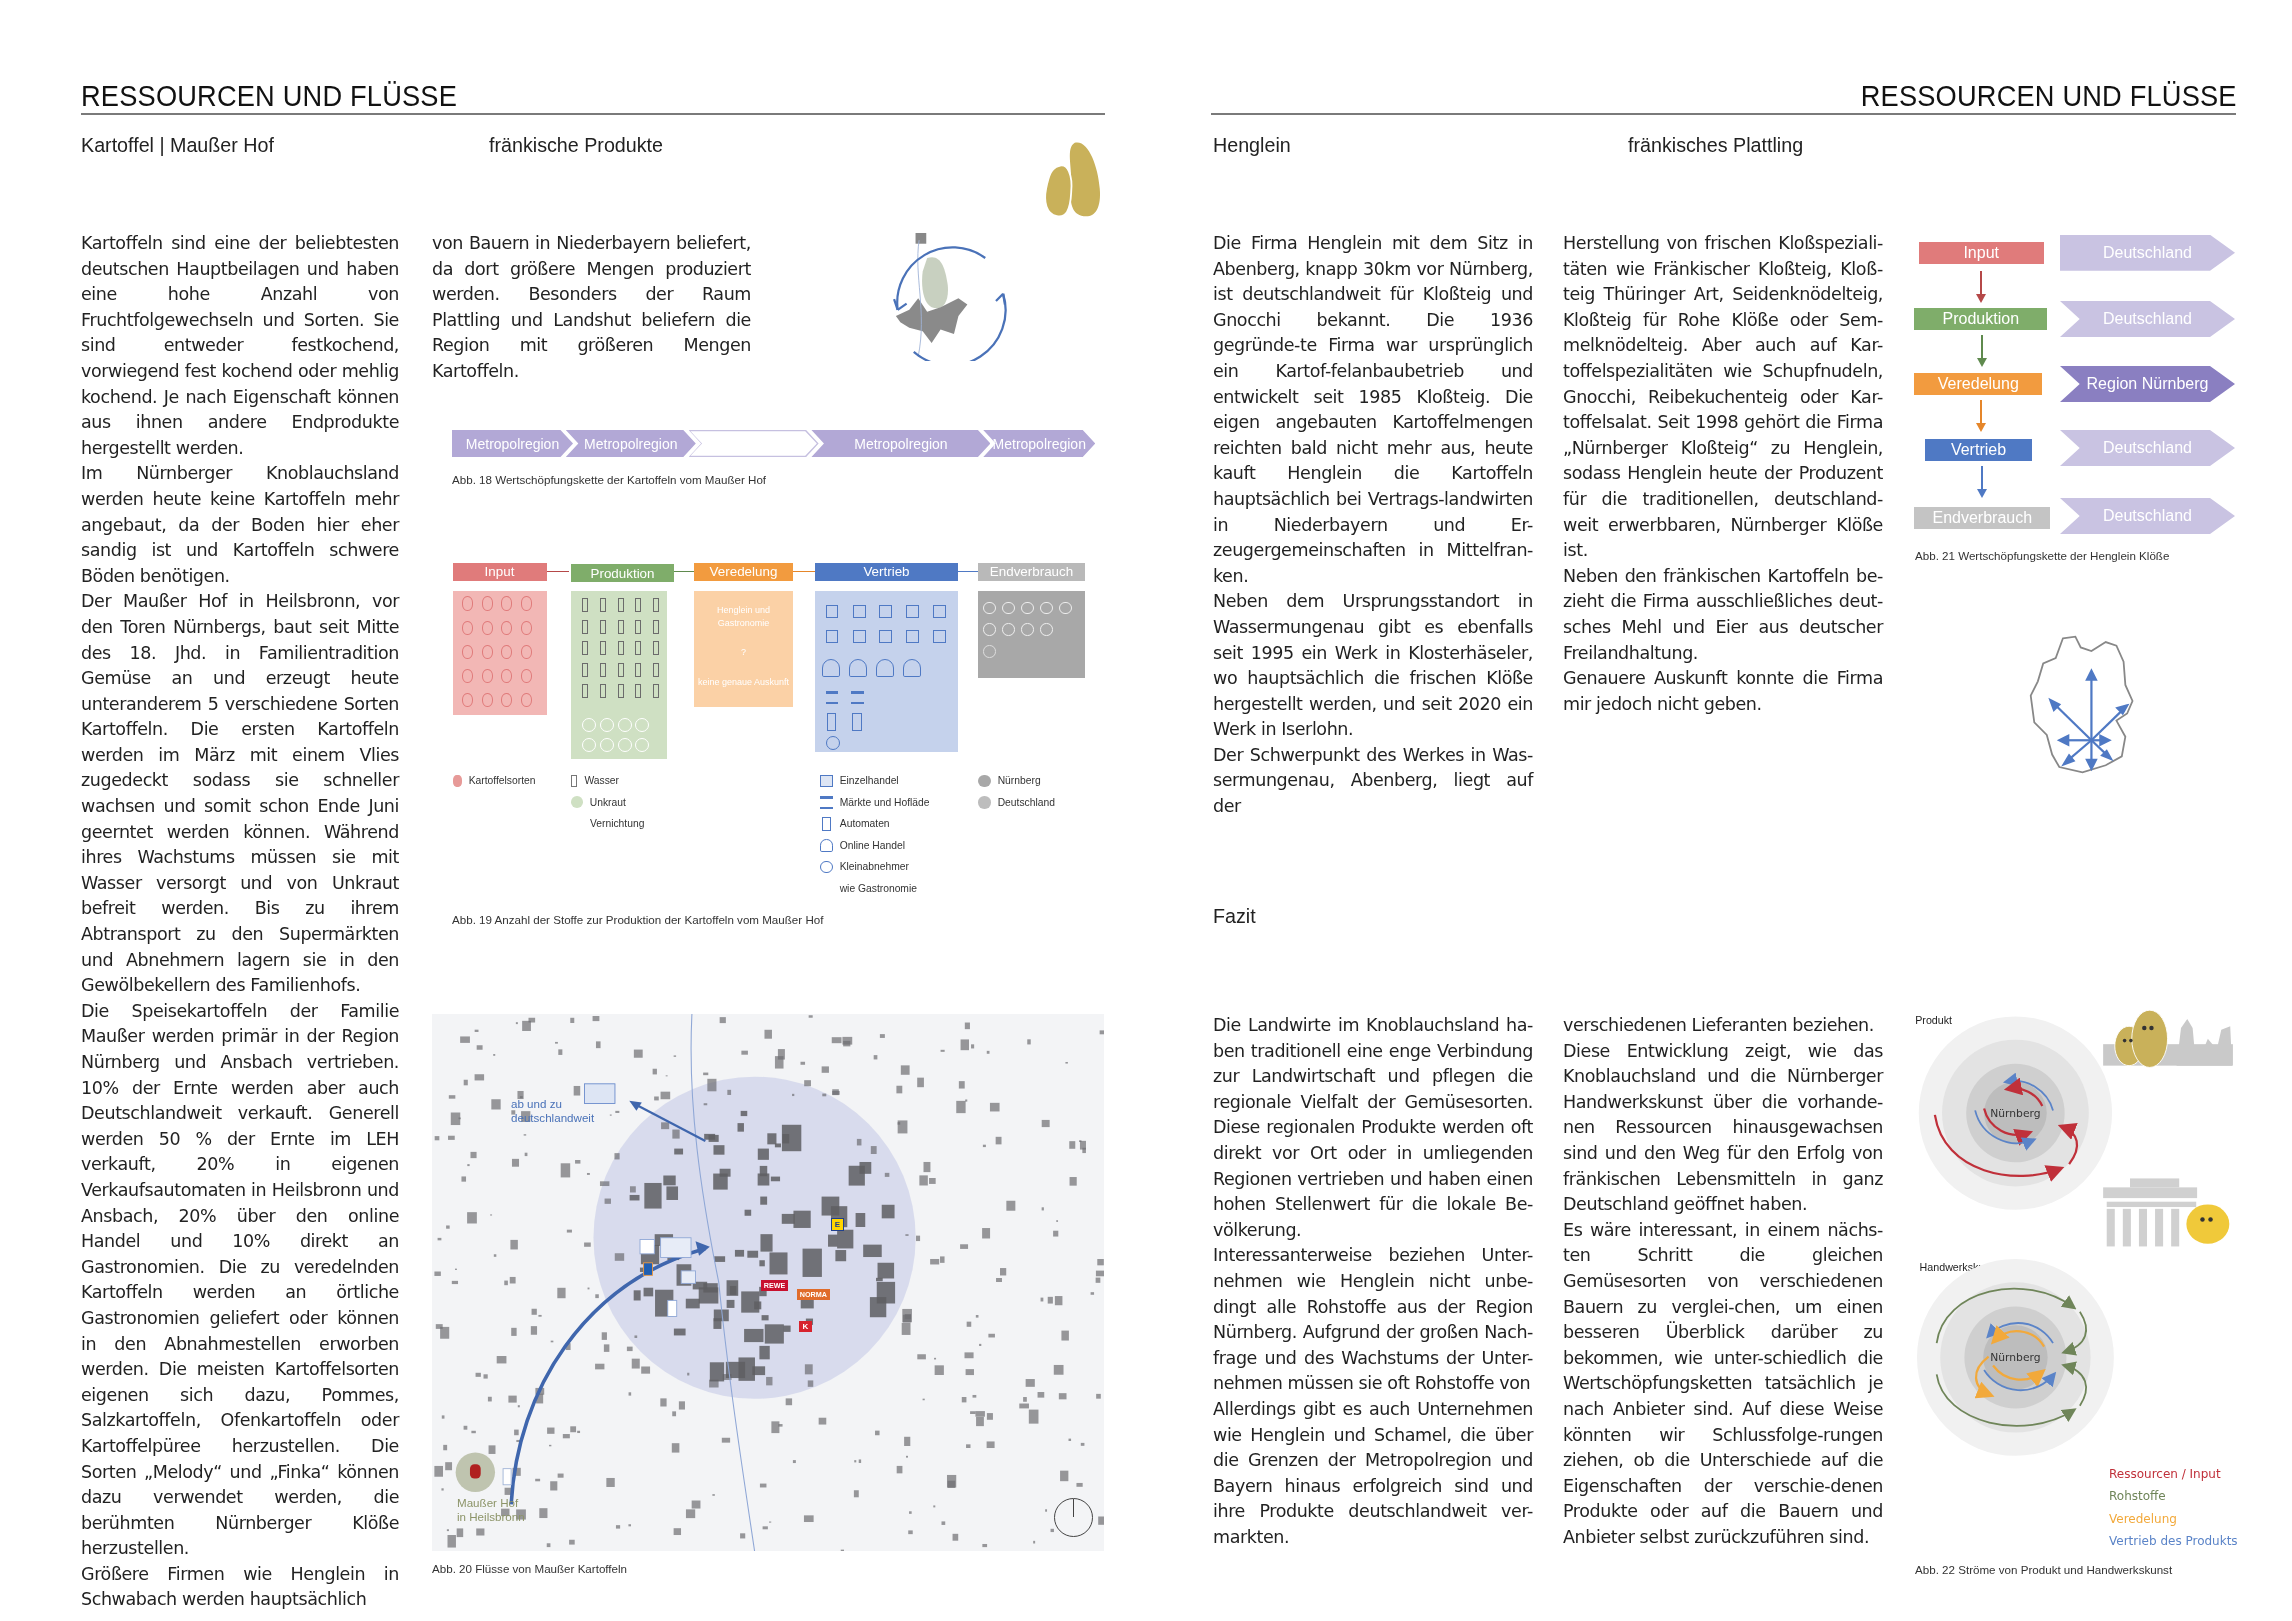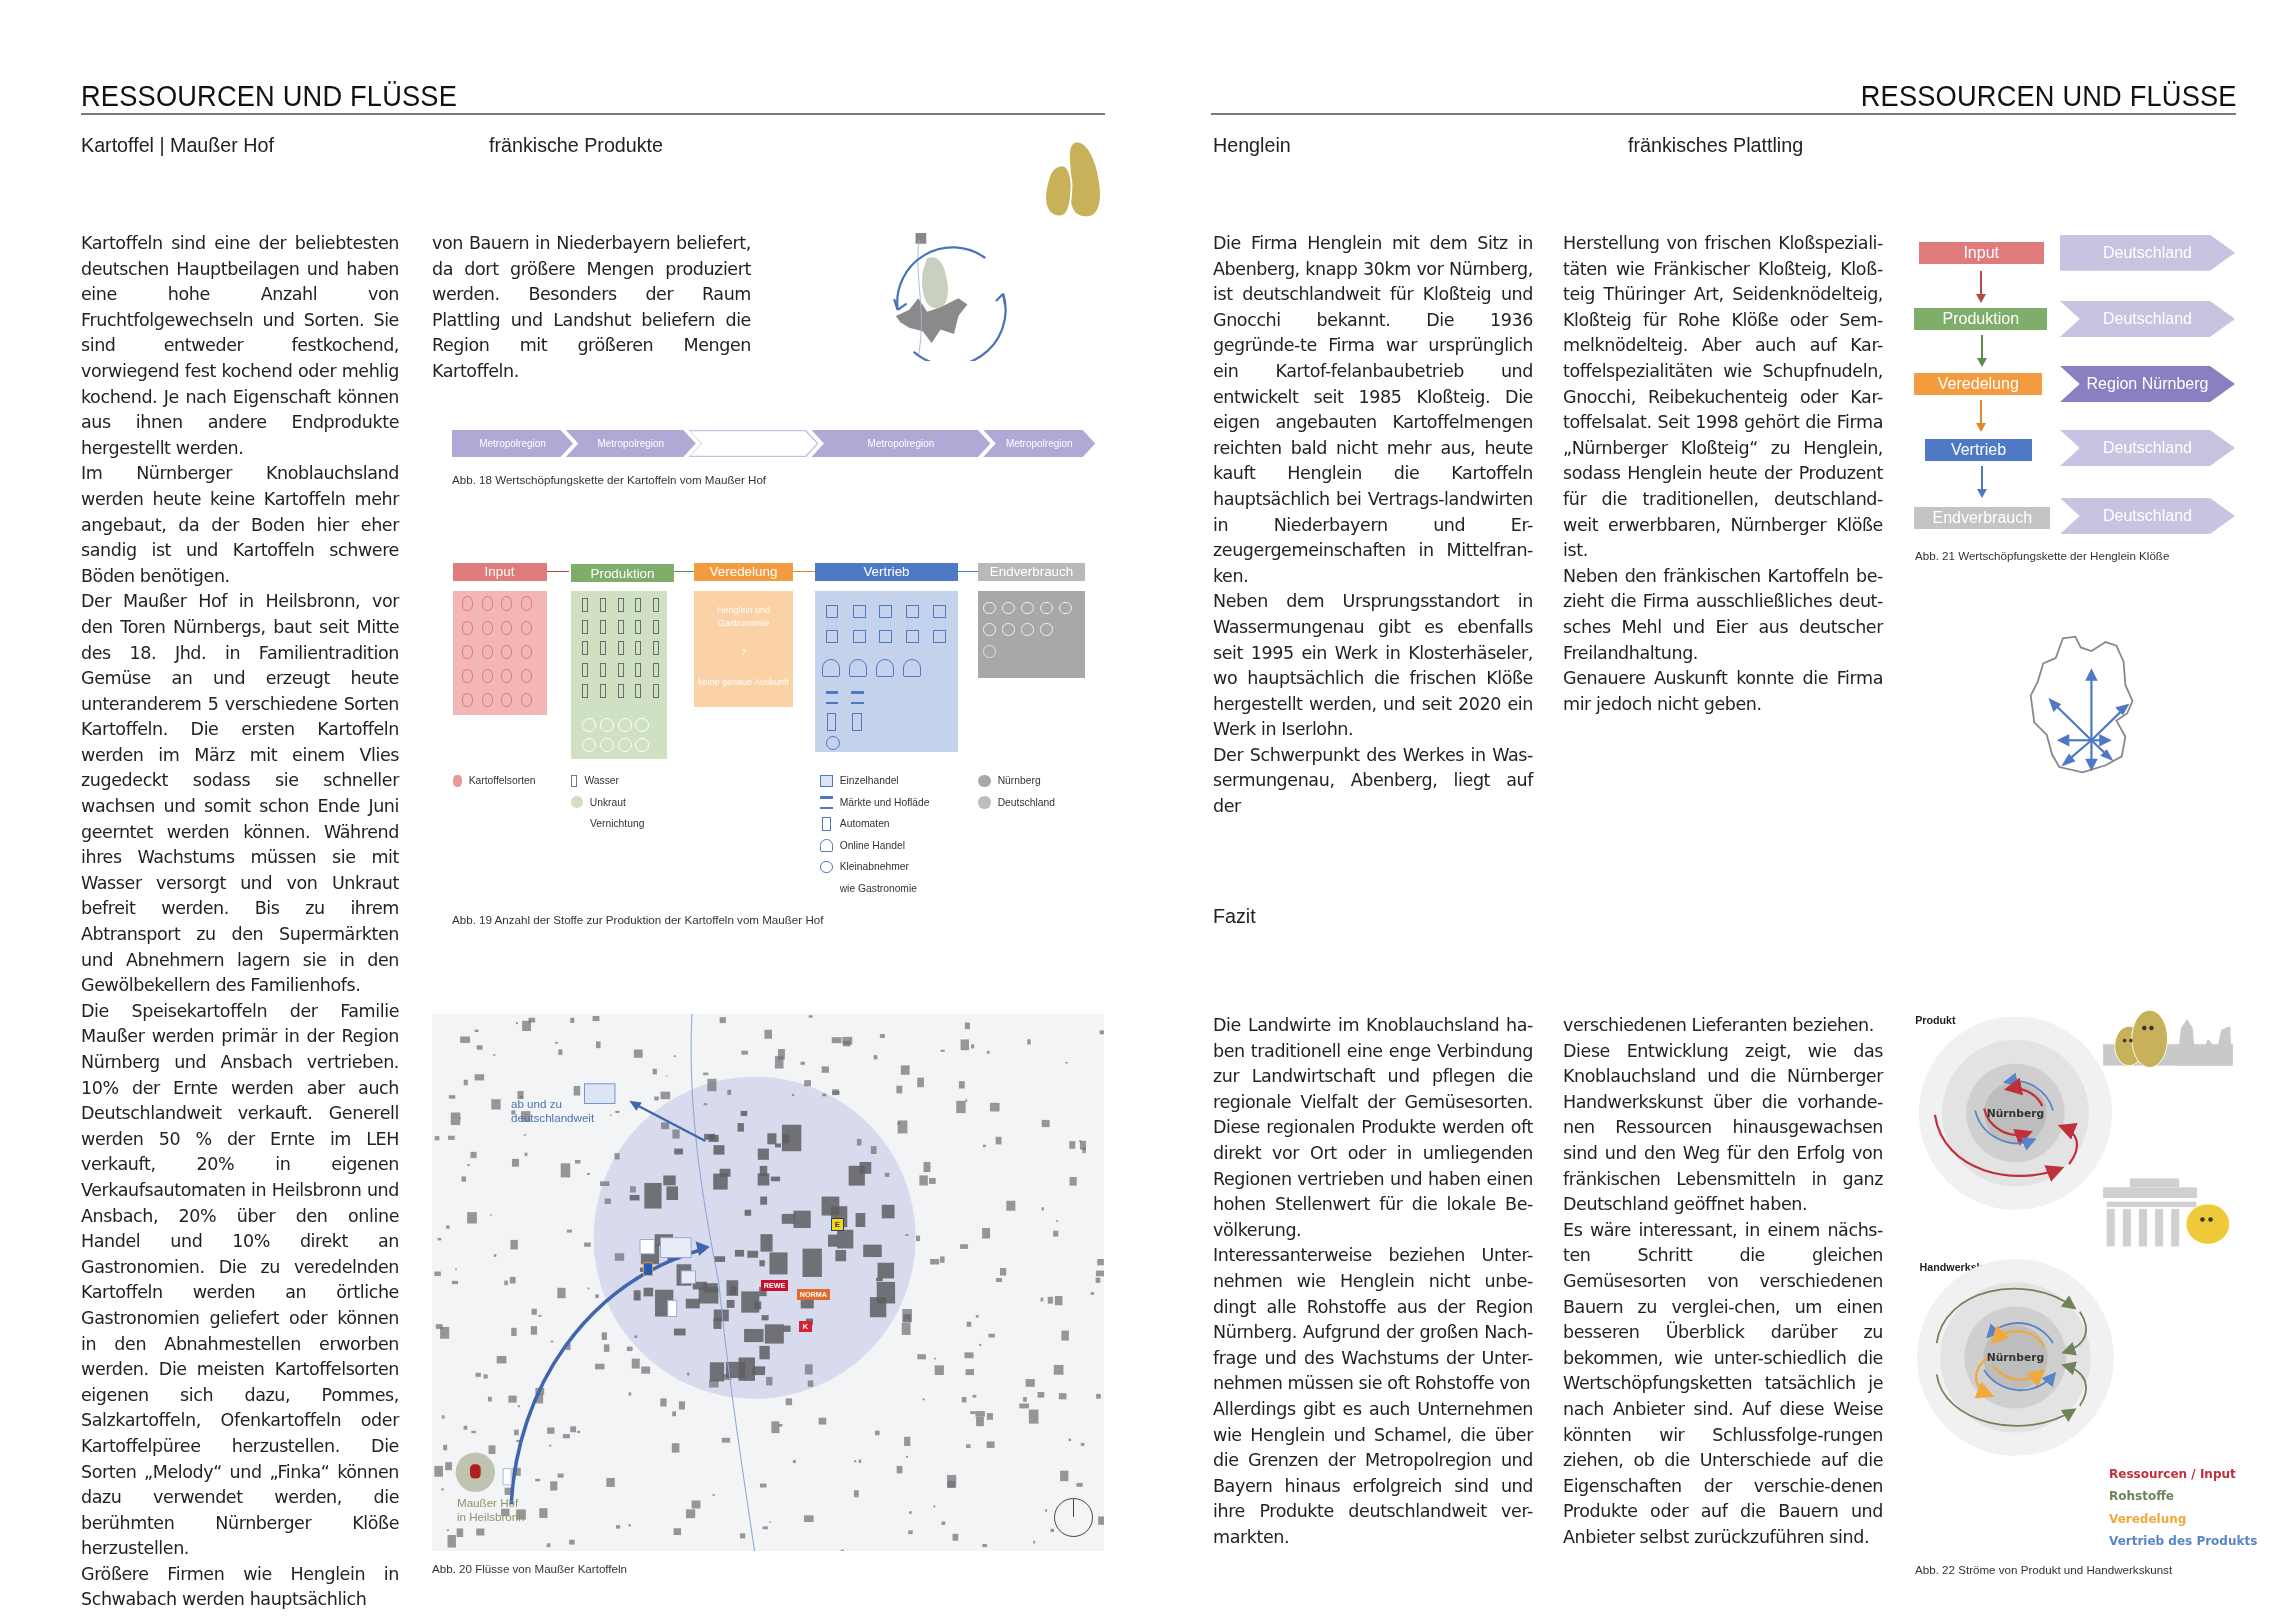--- a/index.html
+++ b/index.html
@@ -7,21 +7,21 @@
   body { position: relative; font-family: "Liberation Sans", "DejaVu Sans", sans-serif; color: #1e1e1e; }
   .abs { position: absolute; }
   .header-title { font-family: "Liberation Sans", sans-serif; font-size: 29.6px; letter-spacing: 0.2px; color: #111; font-weight: normal; transform: scaleX(0.92); transform-origin: left top; }
   .header-title.right { transform-origin: right top; text-align: right; }
   .rule { height: 1.8px; background: #7a7a7a; }
   .subhead { font-family: "Liberation Sans Narrow", "Liberation Sans", sans-serif; font-size: 19.7px; color: #222; }
   .body-text { font-family: "DejaVu Sans", sans-serif; font-size: 17.5px; line-height: 25.6px; text-align: justify; color: #222; letter-spacing: -0.4px; }
   .body-text p { margin: 0; }
   .caption { font-family: "Liberation Sans", sans-serif; font-size: 11.6px; color: #333; text-align: center; }
   .chev-row { display: flex; gap: 0; }
-  .chev { height: 27px; color: #fff; font-size: 10px; display: flex; align-items: center; justify-content: center; clip-path: polygon(0 0, calc(100% - 12.5px) 0, 100% 50%, calc(100% - 12.5px) 100%, 0 100%, 12.5px 50%); margin-right: -7.2px; }
+  .chev { height: 27px; color: #fff; font-size: 14px; display: flex; align-items: center; justify-content: center; clip-path: polygon(0 0, calc(100% - 12.5px) 0, 100% 50%, calc(100% - 12.5px) 100%, 0 100%, 12.5px 50%); margin-right: -7.2px; }
   .chev.first { clip-path: polygon(0 0, calc(100% - 12.5px) 0, 100% 50%, calc(100% - 12.5px) 100%, 0 100%); }
   .lbl-box { color: #fff; font-size: 13.4px; display: flex; align-items: center; justify-content: center; height: 18px; }
   .panel { position: absolute; }
   .legend-item { font-size: 10.3px; color: #333; display: flex; align-items: center; gap: 7.2px; height: 21.5px; }
   .hchev { position: absolute; height: 36px; color: #fff; font-size: 16px; display: flex; align-items: center; justify-content: center; clip-path: polygon(0 0, calc(100% - 25px) 0, 100% 50%, calc(100% - 25px) 100%, 0 100%, 19.7px 50%); }
   .vbox { position: absolute; color: #fff; font-size: 16px; display: flex; align-items: center; justify-content: center; height: 21.5px; }
   .varrow { position: absolute; width: 1.8px; }
   .varrow::after { content: ""; position: absolute; left: -4.5px; bottom: -1.8px; border-left: 5.4px solid transparent; border-right: 5.4px solid transparent; border-top: 9px solid currentColor; }
   .legend22 { font-size: 12px; line-height: 22.4px; font-family: "DejaVu Sans", sans-serif; }
 </style>
@@ -688,21 +688,21 @@
   <p>Die Landwirte im Knoblauchsland ha-ben traditionell eine enge Verbindung zur Landwirtschaft und pflegen die regionale Vielfalt der Gemüsesorten. Diese regionalen Produkte werden oft direkt vor Ort oder in umliegenden Regionen vertrieben und haben einen hohen Stellenwert für die lokale Be-völkerung.</p>
   <p>Interessanterweise beziehen Unter-nehmen wie Henglein nicht unbe-dingt alle Rohstoffe aus der Region Nürnberg. Aufgrund der großen Nach-frage und des Wachstums der Unter-nehmen müssen sie oft Rohstoffe von</p>
   <p>Allerdings gibt es auch Unternehmen wie Henglein und Schamel, die über die Grenzen der Metropolregion und Bayern hinaus erfolgreich sind und ihre Produkte deutschlandweit ver-markten.</p>
 </div>
 <div class="abs body-text" style="left:1563px; top:1013px; width:320px;">
   <p>verschiedenen Lieferanten beziehen.</p>
   <p>Diese Entwicklung zeigt, wie das Knoblauchsland und die Nürnberger Handwerkskunst über die vorhande-nen Ressourcen hinausgewachsen sind und den Weg für den Erfolg von fränkischen Lebensmitteln in ganz Deutschland geöffnet haben.</p>
   <p>Es wäre interessant, in einem nächs-ten Schritt die gleichen Gemüsesorten von verschiedenen Bauern zu verglei-chen, um einen besseren Überblick darüber zu bekommen, wie unter-schiedlich die Wertschöpfungsketten tatsächlich je nach Anbieter sind. Auf diese Weise könnten wir Schlussfolge-rungen ziehen, ob die Unterschiede auf die Eigenschaften der verschie-denen Produkte oder auf die Bauern und Anbieter selbst zurückzuführen sind.</p>
 </div>
 
-<div class="abs" style="left:1908px; top:1003px; width:367px; height:591px;font-weight:bold;">
+<div class="abs" style="left:1908px; top:1003px; width:367px; height:591px;">
   <div class="abs" style="left:7.2px; top:10.7px; font-size:10.7px;">Produkt</div>
   <div class="abs" style="left:11.6px; top:258px; font-size:10.7px;">Handwerkskunst</div>
 
   <svg class="abs" style="left:0; top:0;" width="367" height="537" viewBox="0 0 410 600">
     <defs>
       <marker id="ar-red" markerWidth="8" markerHeight="8" refX="6" refY="4" orient="auto">
           <path d="M0,0 L8,4 L0,8 Z" fill="#c0303a"></path>
         </marker>
       <marker id="ar-blue" markerWidth="8" markerHeight="8" refX="6" refY="4" orient="auto">
           <path d="M0,0 L8,4 L0,8 Z" fill="#5b84c8"></path>

